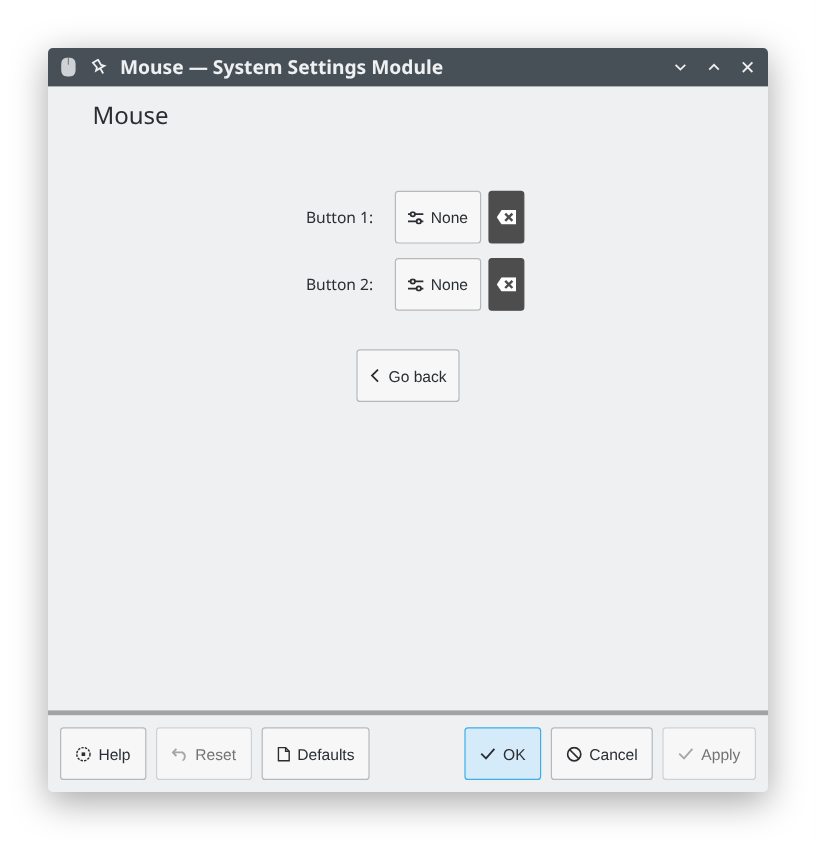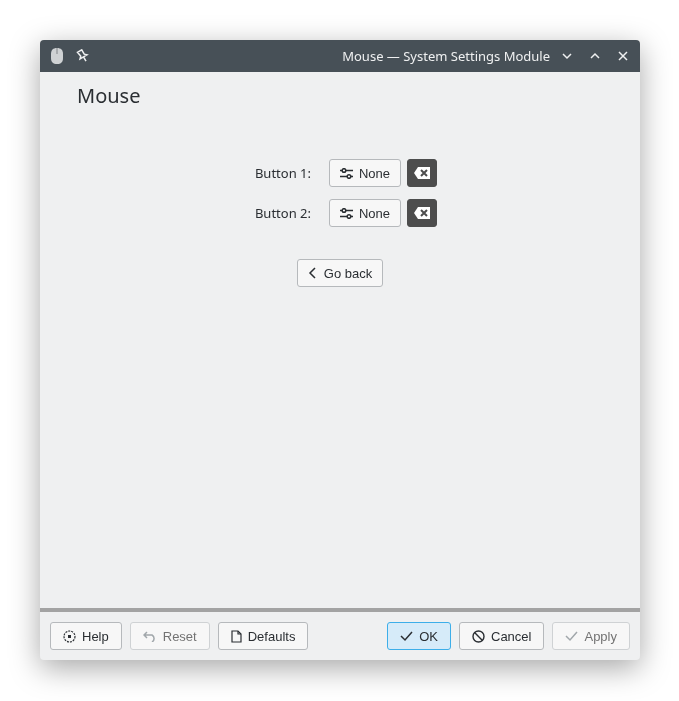--- a/index.html
+++ b/index.html
@@ -26,23 +26,23 @@
     background: #475057;
     color: #eff0f1;
     display: flex;
     align-items: center;
     padding: 0 8px;
     gap: 8px;
     flex-shrink: 0;
   }
   .titlebar .title-text {
     flex: 1;
-    text-align: right;
-    font-size: 13px;
-    font-weight: 400;
+    text-align: left;
+    font-size: 16px;
+    font-weight: 700;
   }
   .titlebar-icon {
     display: flex;
     align-items: center;
     justify-content: center;
     width: 18px;
     height: 18px;
   }
   .titlebar-controls {
     display: flex;
@@ -72,21 +72,21 @@
   }
   .form-row .label {
     width: 80px;
     text-align: center;
   }
   .btn {
     display: inline-flex;
     align-items: center;
     justify-content: center;
     gap: 6px;
-    height: 28px;
+    height: 44px;
     padding: 0 10px;
     background: #f7f7f7;
     border: 1px solid #b6b9bc;
     border-radius: 3px;
     font-size: 13px;
     color: #2a2e32;
     cursor: pointer;
   }
   .btn.primary {
     background: #d6ebf9;

